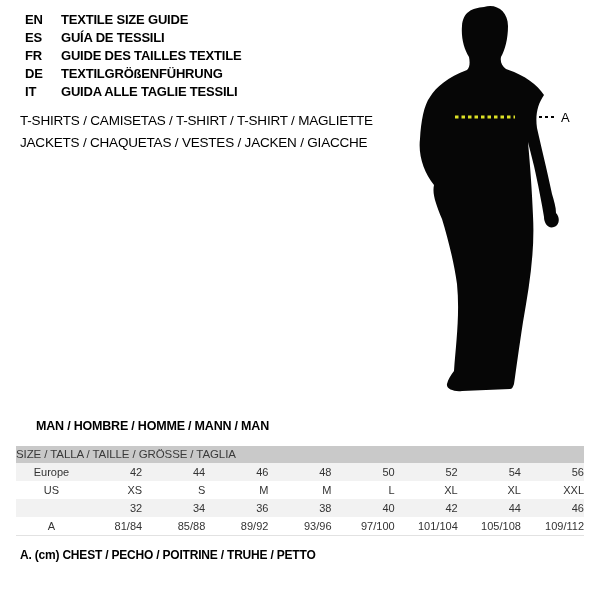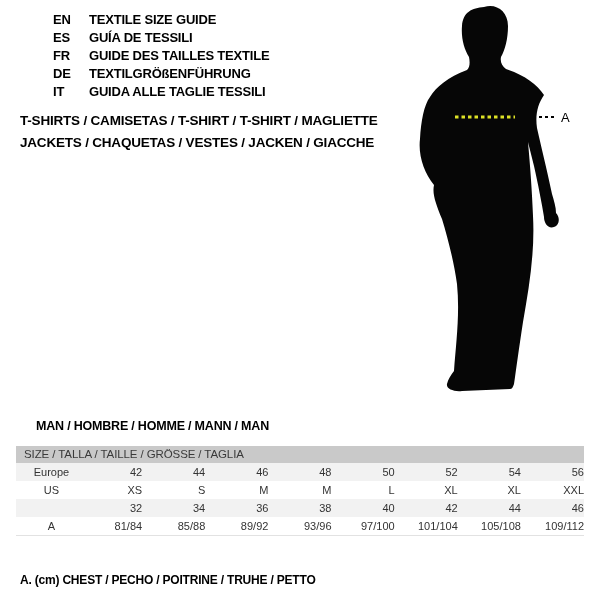--- a/index.html
+++ b/index.html
@@ -2,41 +2,41 @@
 <html style="--header-bg: #c9c9c9; --alt-row-bg: #f2f2f2;"><head>
 <meta charset="utf-8">
 <style>
   html,body{margin:0;padding:0;background:#fff;}
   .page{
     position:relative;width:600px;height:600px;background:#ffffff;
     font-family:"Liberation Sans",sans-serif;color:#000;overflow:hidden;
   }
   
   .lang-block{position:absolute;left:25px;top:11px;}
-  .lang-row{display:flex;font-size:13px;font-weight:bold;line-height:18px;letter-spacing:-0.2px;margin-left:28px;}
+  .lang-row{display:flex;font-size:13px;font-weight:bold;line-height:18px;letter-spacing:-0.2px;}
   .lang-code{width:36px;flex:0 0 36px;}
   
-  .categories{position:absolute;left:20px;top:110px;font-size:13.5px;font-weight:bold;line-height:22px;letter-spacing:-0.2px;}
+  .categories{position:absolute;left:20px;top:110px;font-size:13.5px;font-weight:normal;line-height:22px;letter-spacing:-0.2px;}
   
   .figure-wrap{position:absolute;left:408px;top:4px;width:180px;height:390px;}
   
   .section-title{position:absolute;left:36px;top:419px;font-size:12.5px;font-weight:bold;letter-spacing:-0.2px;}
   
   .size-table{position:absolute;left:16px;right:16px;top:446px;font-size:11px;color:#333;}
   .t-header{
     background:var(--header-bg,#c9c9c9);height:17px;line-height:17px;
-    padding-left:8px;font-size:11.5px;color:#3a3a3a;letter-spacing:-0.1px;
+    padding-left:0;font-size:11.5px;color:#3a3a3a;letter-spacing:-0.1px;
   }
   .t-row{display:flex;height:18px;line-height:18px;align-items:center;}
   .t-row:nth-child(odd){background:var(--alt-row-bg,#f2f2f2);}
   .t-label{flex:0 0 55px;padding-left:8px;text-align:center;}
   .t-cell{flex:1 1 0;text-align:right;}
   .t-bottom-line{border-bottom:1px solid #e2e2e2;}
   
-  .footnote{position:absolute;left:20px;top:548px;font-size:12px;font-weight:bold;letter-spacing:-0.2px;margin-top:25px;}
+  .footnote{position:absolute;left:20px;top:548px;font-size:12px;font-weight:bold;letter-spacing:-0.2px;}
 </style>
 </head>
 <body>
 
 <div class="page">
 
   <div class="lang-block">
     <div class="lang-row">
       <span class="lang-code">EN</span>
       <span class="lang-label">TEXTILE SIZE GUIDE</span>

